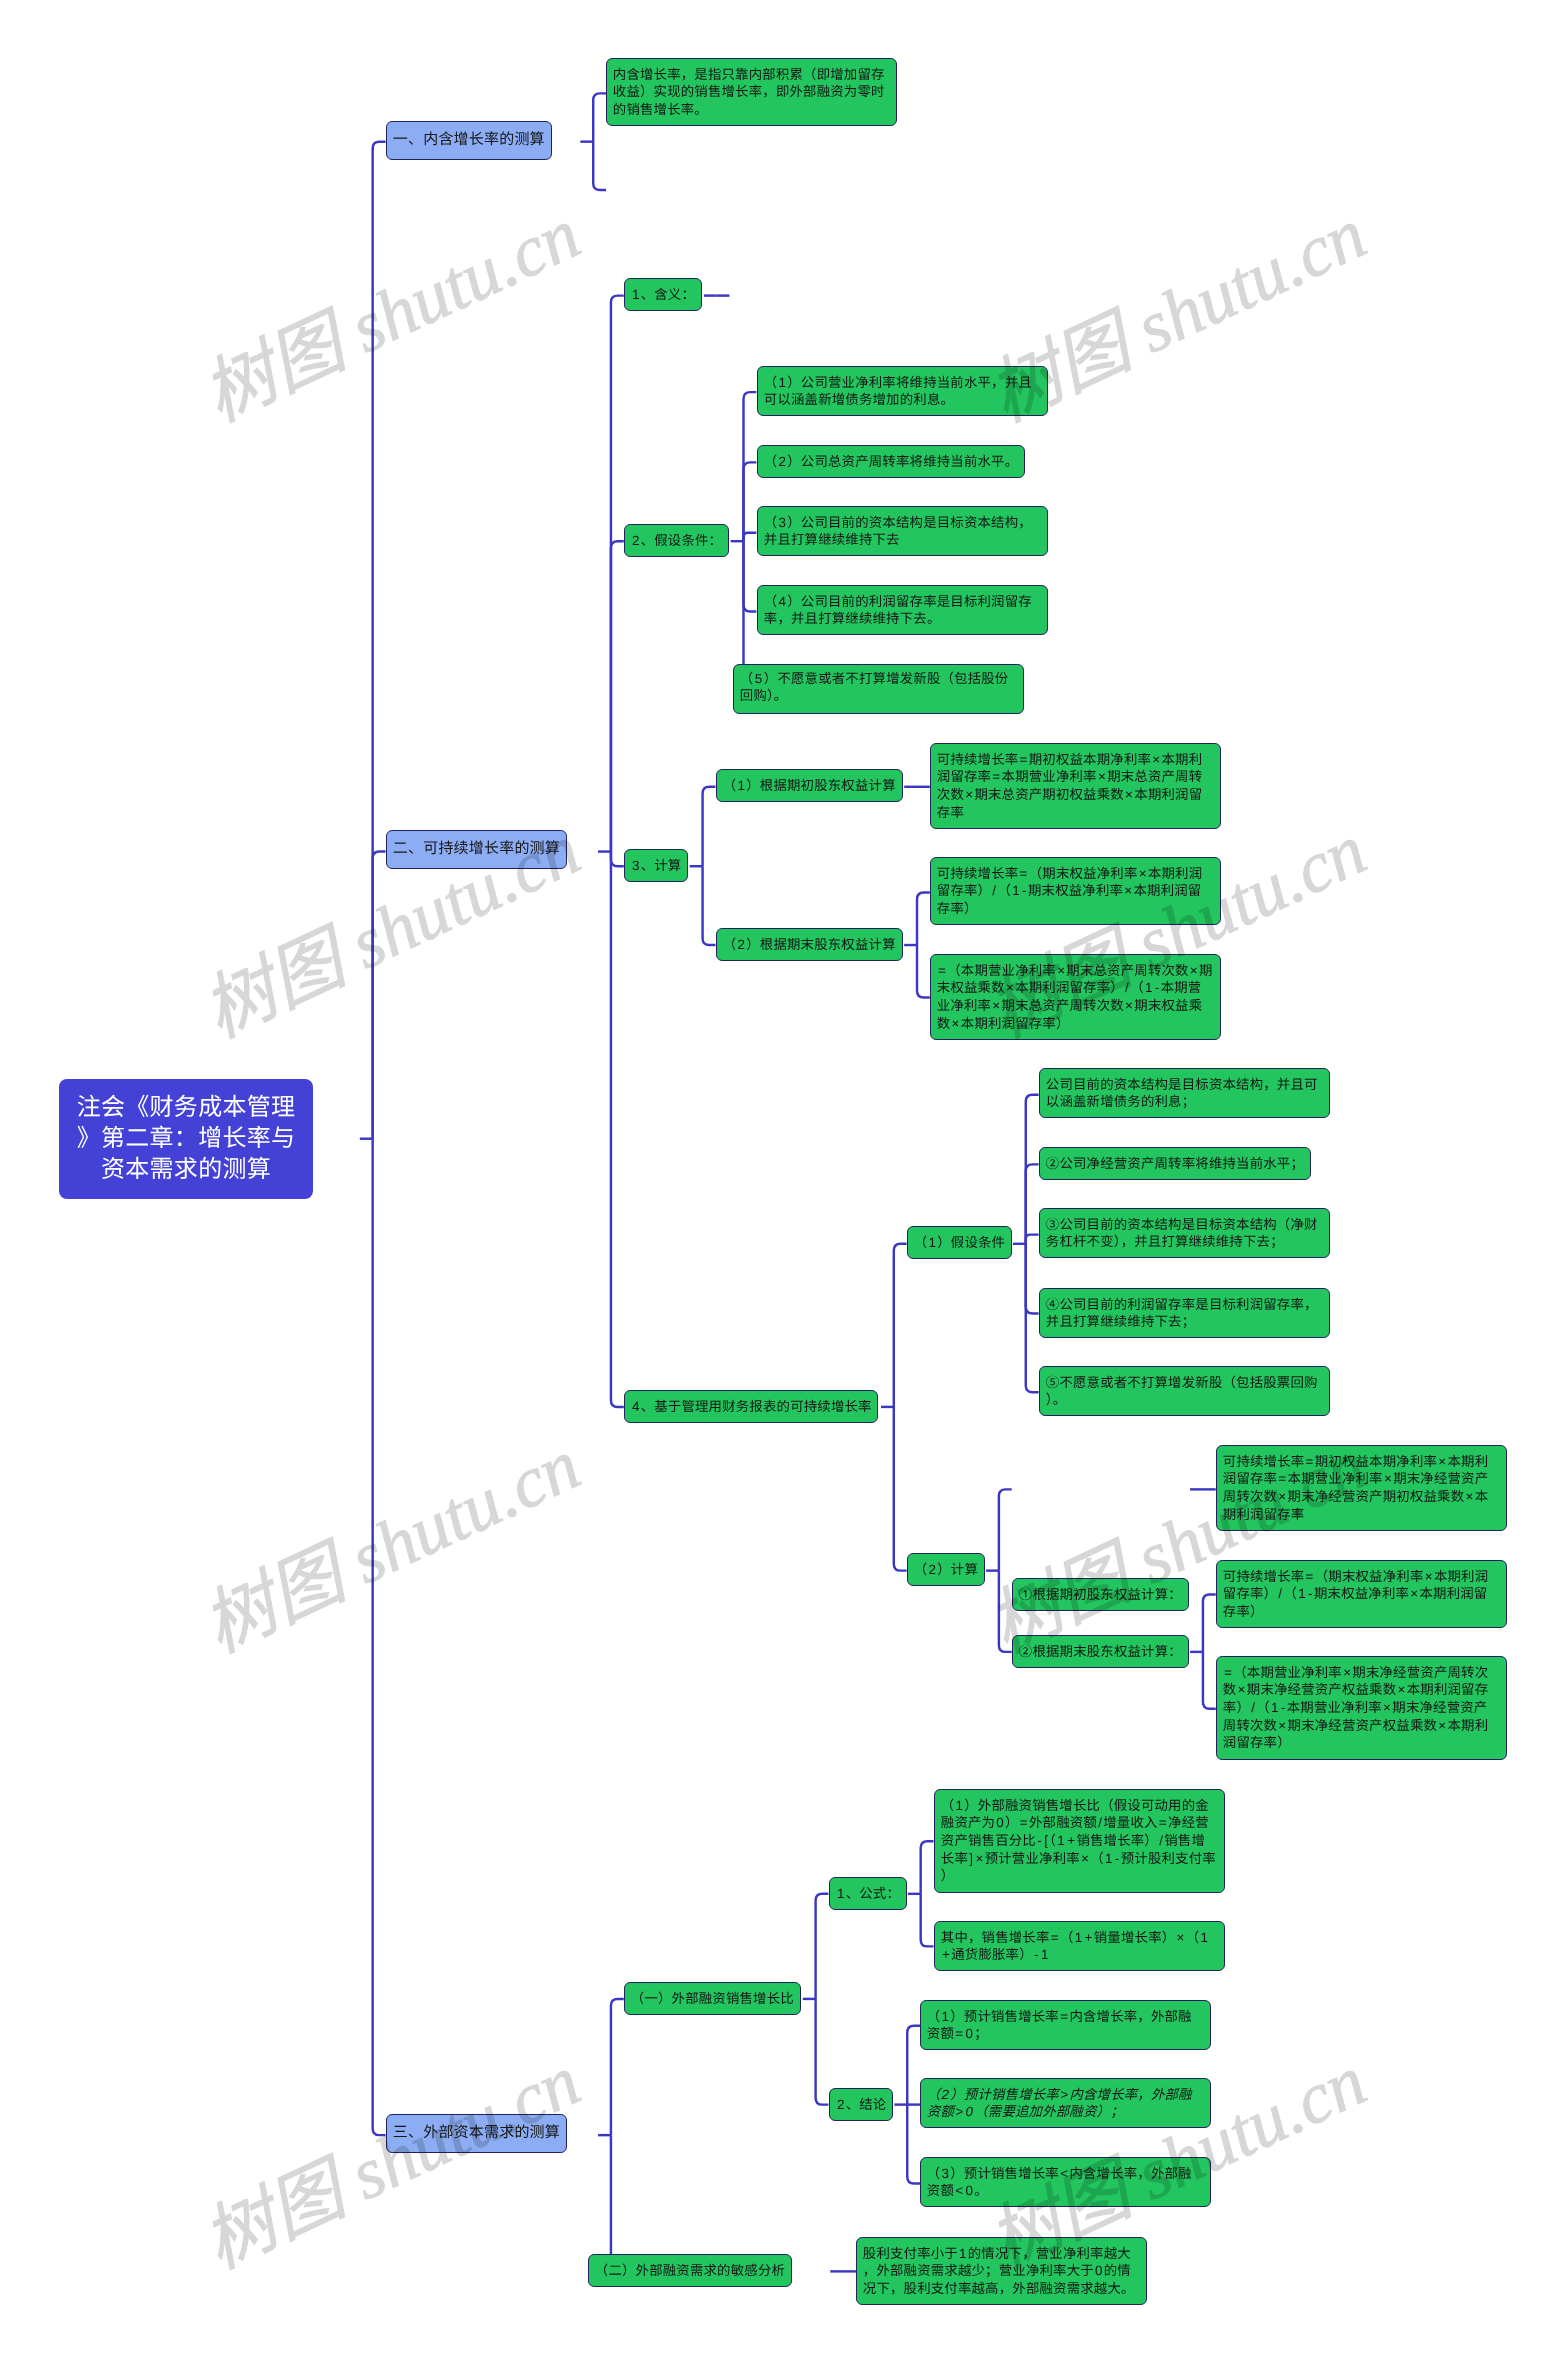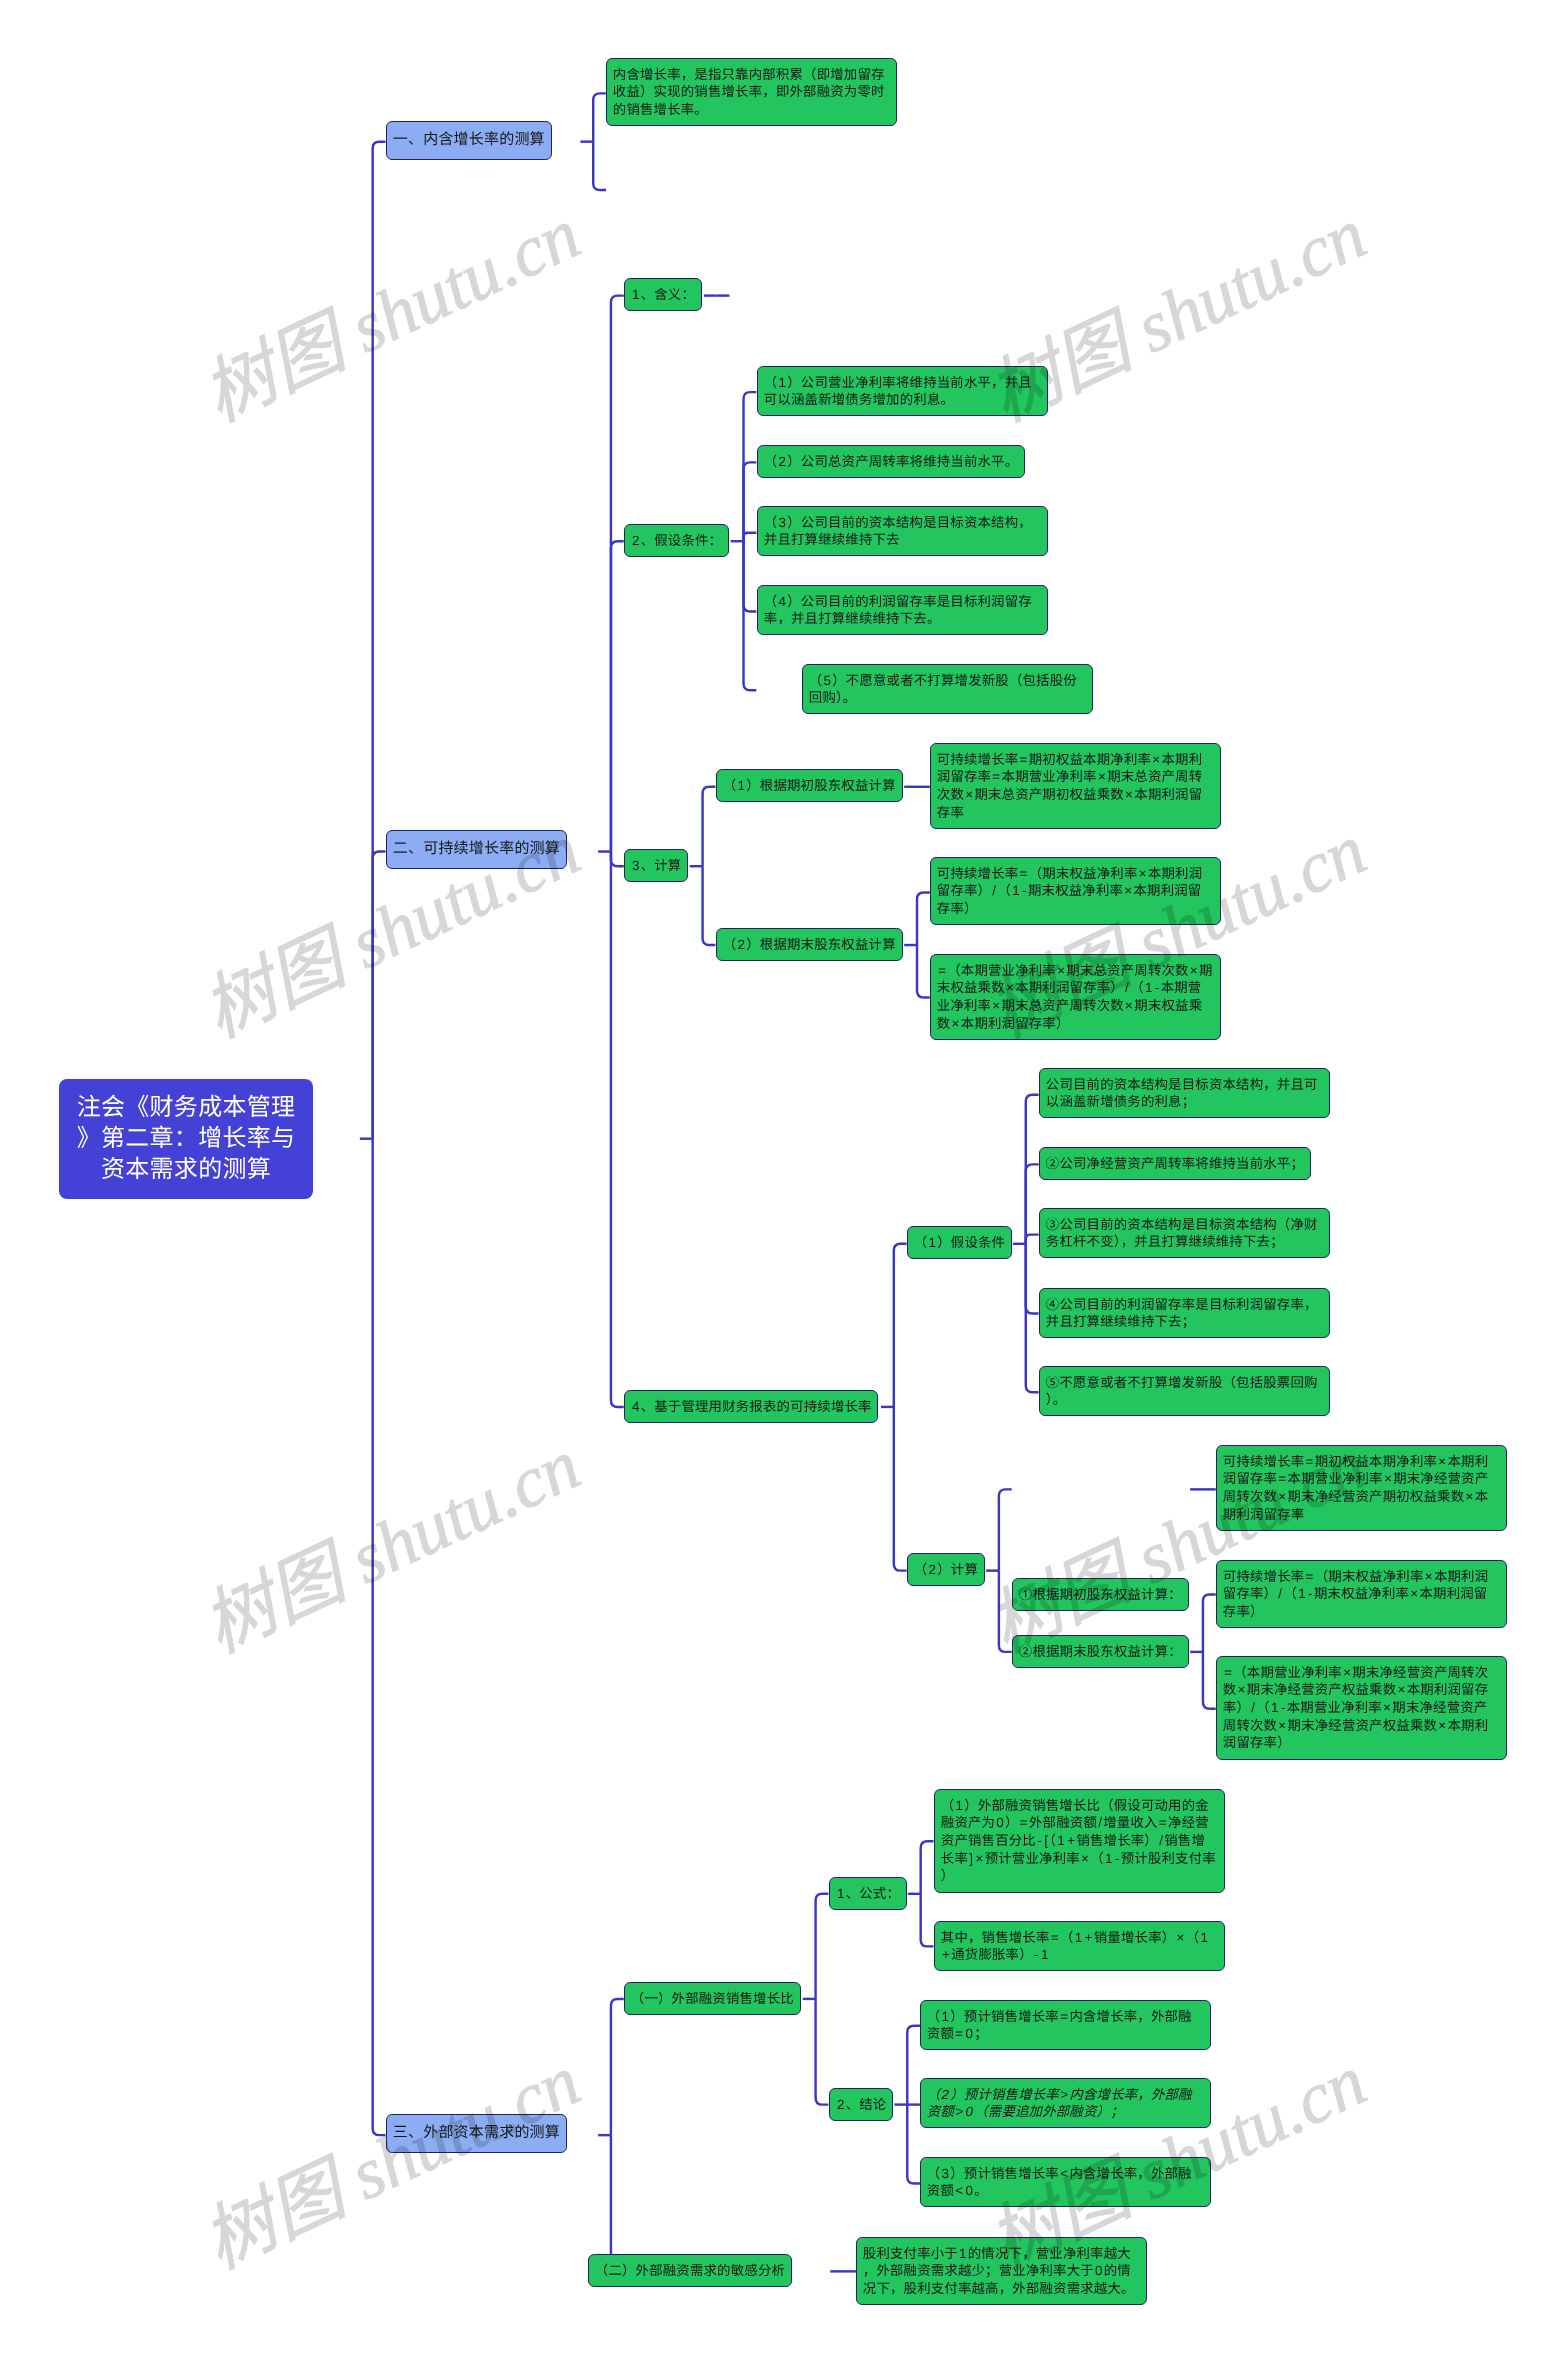--- a/index.html
+++ b/index.html
@@ -90,21 +90,21 @@
 <div class="node root" style="width: 254px; left: 59px; top: 1079px;">注会《财务成本管理》第二章：增长率与资本需求的测算</div>
     <div class="node lv1" style="left: 386px; top: 121px;">一、内含增长率的测算</div>
     <div class="node" style="left: 606px; top: 58px;">内含增长率，是指只靠内部积累（即增加留存收益）实现的销售增长率，即外部融资为零时的销售增长率。</div>
     <div class="node lv1" style="left: 386px; top: 830px;">二、可持续增长率的测算</div>
     <div class="node" style="left: 624px; top: 278px;"><span class="d">1</span>、含义：</div>
     <div class="node" style="left: 624px; top: 524px;"><span class="d">2</span>、假设条件：</div>
     <div class="node" style="left: 757px; top: 366px;">（<span class="d">1</span>）公司营业净利率将维持当前水平，并且可以涵盖新增债务增加的利息。</div>
     <div class="node" style="left: 757px; top: 445px;">（<span class="d">2</span>）公司总资产周转率将维持当前水平。</div>
     <div class="node" style="left: 757px; top: 506px;">（<span class="d">3</span>）公司目前的资本结构是目标资本结构，并且打算继续维持下去</div>
     <div class="node" style="left: 757px; top: 585px;">（<span class="d">4</span>）公司目前的利润留存率是目标利润留存率，并且打算继续维持下去。</div>
-    <div class="node" style="left: 802px; top: 664px;">（<span class="d">5</span>）不愿意或者不打算增发新股（包括股份回购）。</div>
+    <div class="node" style="left: 733px; top: 664px; font-family: Liberation Mono, monospace;">（<span class="d">5</span>）不愿意或者不打算增发新股（包括股份回购）。</div>
     <div class="node" style="left: 624px; top: 849px;"><span class="d">3</span>、计算</div>
     <div class="node" style="left: 716px; top: 769px;">（<span class="d">1</span>）根据期初股东权益计算</div>
     <div class="node" style="left: 930px; top: 743px;">可持续增长率<span class="s">=</span>期初权益本期净利率<span class="s">×</span>本期利润留存率<span class="s">=</span>本期营业净利率<span class="s">×</span>期末总资产周转次数<span class="s">×</span>期末总资产期初权益乘数<span class="s">×</span>本期利润留存率</div>
     <div class="node" style="left: 716px; top: 928px;">（<span class="d">2</span>）根据期末股东权益计算</div>
     <div class="node" style="left: 930px; top: 857px;">可持续增长率<span class="s">=</span>（期末权益净利率<span class="s">×</span>本期利润留存率）<span class="s">/</span>（<span class="d">1</span><span class="s">-</span>期末权益净利率<span class="s">×</span>本期利润留存率）</div>
     <div class="node" style="left: 930px; top: 954px;"><span class="s">=</span>（本期营业净利率<span class="s">×</span>期末总资产周转次数<span class="s">×</span>期末权益乘数<span class="s">×</span>本期利润留存率）<span class="s">/</span>（<span class="d">1</span><span class="s">-</span>本期营业净利率<span class="s">×</span>期末总资产周转次数<span class="s">×</span>期末权益乘数<span class="s">×</span>本期利润留存率）</div>
     <div class="node" style="left: 624px; top: 1390px;"><span class="d">4</span>、基于管理用财务报表的可持续增长率</div>
     <div class="node" style="left: 907px; top: 1226px;">（<span class="d">1</span>）假设条件</div>
     <div class="node" style="left: 1039px; top: 1068px;">公司目前的资本结构是目标资本结构，并且可以涵盖新增债务的利息；</div>
     <div class="node" style="left: 1039px; top: 1147px;">②公司净经营资产周转率将维持当前水平；</div>

